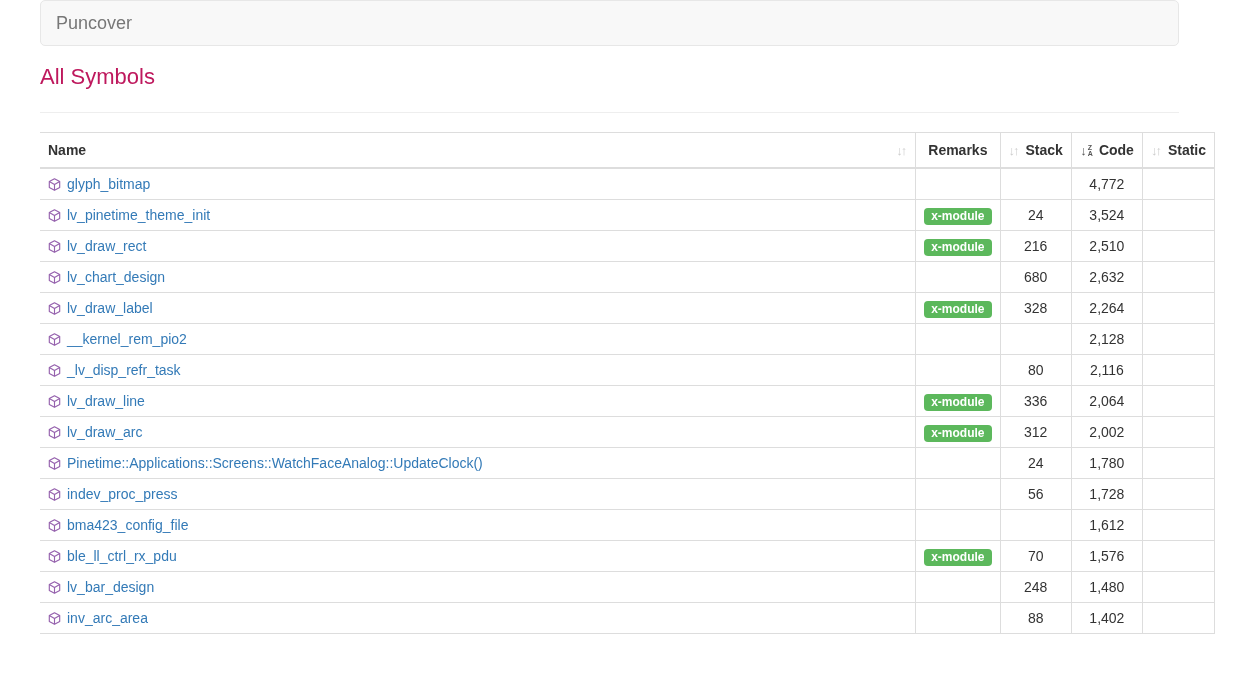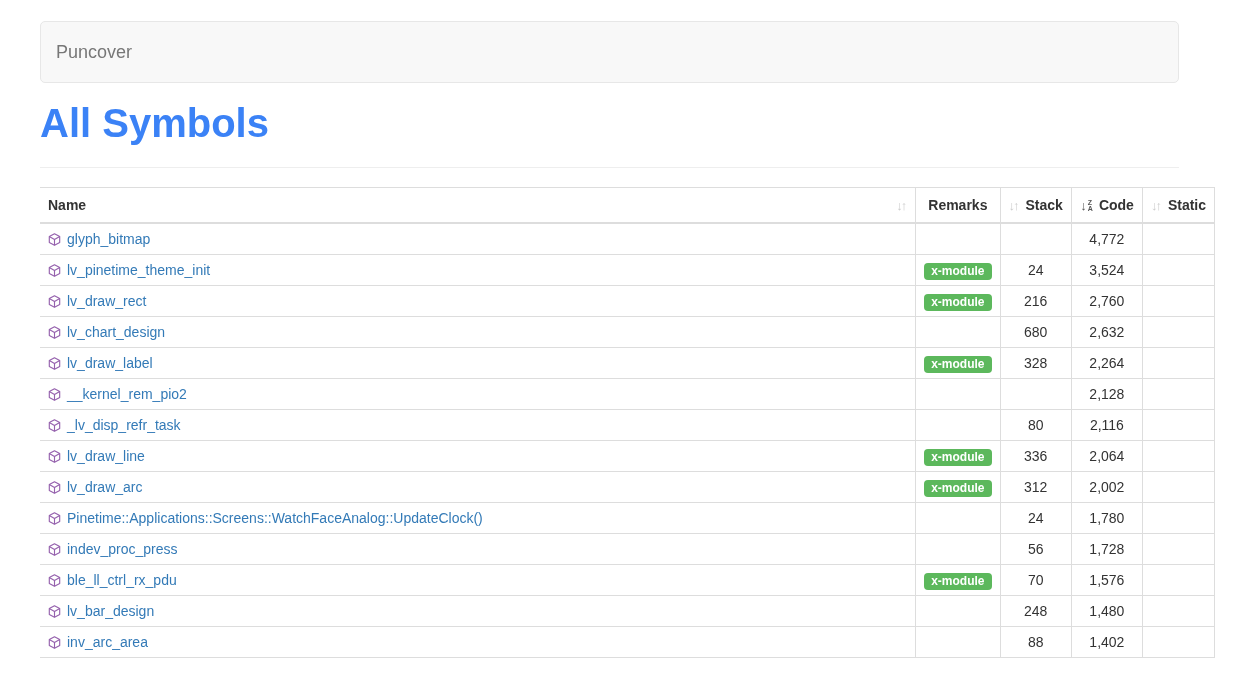--- a/index.html
+++ b/index.html
@@ -8,22 +8,21 @@
     width: 1260px; height: 694px;
     background: #fff;
     font-family: "Liberation Sans", sans-serif;
     color: #333;
     overflow: hidden;
   }
   .wrap { margin-left: 40px; }
 
   
   .navbar {
-    margin-top: 21px;
-    width: 1139px; height: 62px;
+    width: 1139px; height: 46px;
     background: #f8f8f8;
     border: 1px solid #e7e7e7;
     border-radius: 5px;
     display: flex; align-items: center;
   }
   .navbar-brand {
     padding: 15px;
     font-size: 18px;
     color: #777;
     text-decoration: none;
@@ -33,23 +32,23 @@
 
   
   .page-header {
     width: 1139px;
     border-bottom: 1px solid #eee;
     padding-bottom: 24px;
     margin: 0;
   }
   .page-header h1 {
     margin: 20px 0 0 0;
-    font-size: 40px;
-    font-weight: 700;
-    color: #3b82f6;
+    font-size: 22px;
+    font-weight: 400;
+    color: #be185d;
     line-height: 1.0;
   }
 
   
   table.symbols {
     margin-top: 19px;
     width: 1175px;
     border-collapse: collapse;
     font-size: 14px;
   }
@@ -206,21 +205,21 @@
         </tr>
         <tr>
           <td class="name-cell"><svg class="cube" width="13" height="13" viewBox="0 0 16 16">
               <g fill="none" stroke="#9561ad" stroke-width="1.4" stroke-linejoin="round">
                 <path d="M8 0.9 L14.4 4.4 V11.6 L8 15.1 L1.6 11.6 V4.4 Z"></path>
                 <path d="M1.6 4.4 L8 8 L14.4 4.4 M8 8 V15.1"></path>
               </g>
             </svg><a>lv_draw_rect</a></td>
           <td class="remarks-cell"><span class="badge-xmodule">x-module</span></td>
           <td class="num">216</td>
-          <td class="num">2,760</td>
+          <td class="num">2,510</td>
           <td class="num"></td>
         </tr>
         <tr>
           <td class="name-cell"><svg class="cube" width="13" height="13" viewBox="0 0 16 16">
               <g fill="none" stroke="#9561ad" stroke-width="1.4" stroke-linejoin="round">
                 <path d="M8 0.9 L14.4 4.4 V11.6 L8 15.1 L1.6 11.6 V4.4 Z"></path>
                 <path d="M1.6 4.4 L8 8 L14.4 4.4 M8 8 V15.1"></path>
               </g>
             </svg><a>lv_chart_design</a></td>
           <td class="remarks-cell"></td>
@@ -311,20 +310,32 @@
           <td class="num">56</td>
           <td class="num">1,728</td>
           <td class="num"></td>
         </tr>
         <tr>
           <td class="name-cell"><svg class="cube" width="13" height="13" viewBox="0 0 16 16">
               <g fill="none" stroke="#9561ad" stroke-width="1.4" stroke-linejoin="round">
                 <path d="M8 0.9 L14.4 4.4 V11.6 L8 15.1 L1.6 11.6 V4.4 Z"></path>
                 <path d="M1.6 4.4 L8 8 L14.4 4.4 M8 8 V15.1"></path>
               </g>
+            </svg><a>bma423_config_file</a></td>
+          <td class="remarks-cell"></td>
+          <td class="num"></td>
+          <td class="num">1,612</td>
+          <td class="num"></td>
+        </tr>
+        <tr>
+          <td class="name-cell"><svg class="cube" width="13" height="13" viewBox="0 0 16 16">
+              <g fill="none" stroke="#9561ad" stroke-width="1.4" stroke-linejoin="round">
+                <path d="M8 0.9 L14.4 4.4 V11.6 L8 15.1 L1.6 11.6 V4.4 Z"></path>
+                <path d="M1.6 4.4 L8 8 L14.4 4.4 M8 8 V15.1"></path>
+              </g>
             </svg><a>ble_ll_ctrl_rx_pdu</a></td>
           <td class="remarks-cell"><span class="badge-xmodule">x-module</span></td>
           <td class="num">70</td>
           <td class="num">1,576</td>
           <td class="num"></td>
         </tr>
         <tr>
           <td class="name-cell"><svg class="cube" width="13" height="13" viewBox="0 0 16 16">
               <g fill="none" stroke="#9561ad" stroke-width="1.4" stroke-linejoin="round">
                 <path d="M8 0.9 L14.4 4.4 V11.6 L8 15.1 L1.6 11.6 V4.4 Z"></path>

